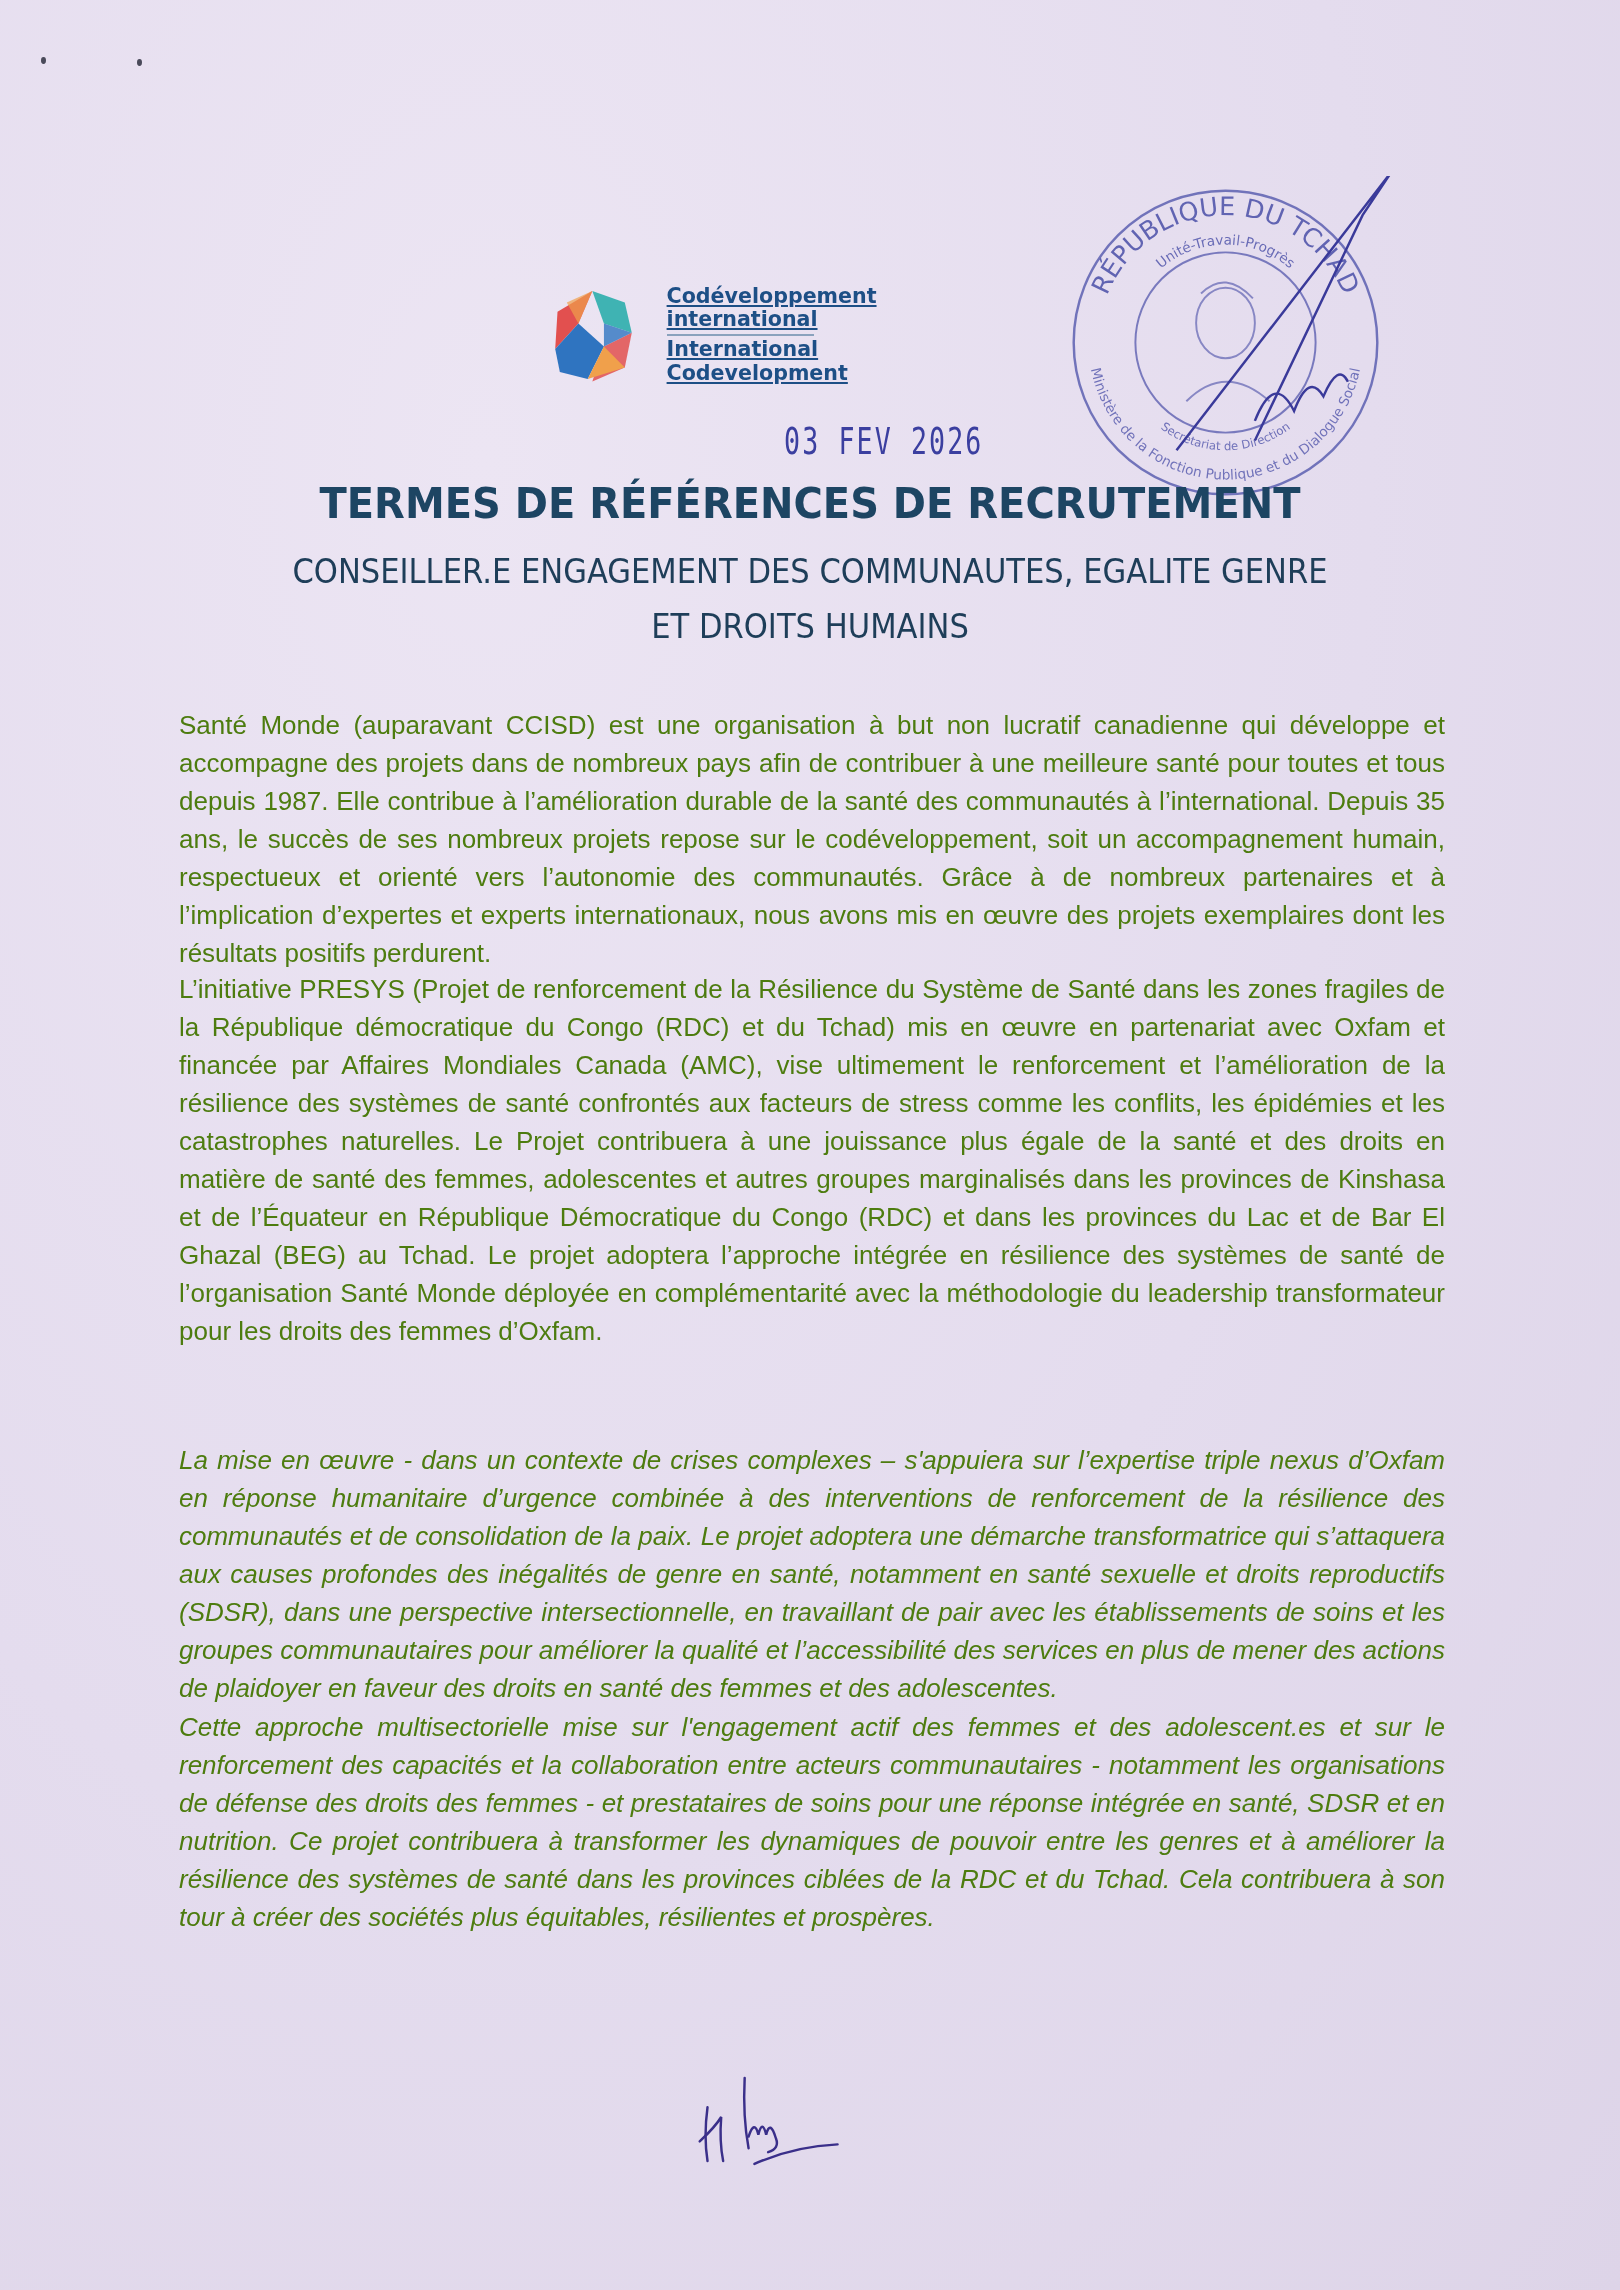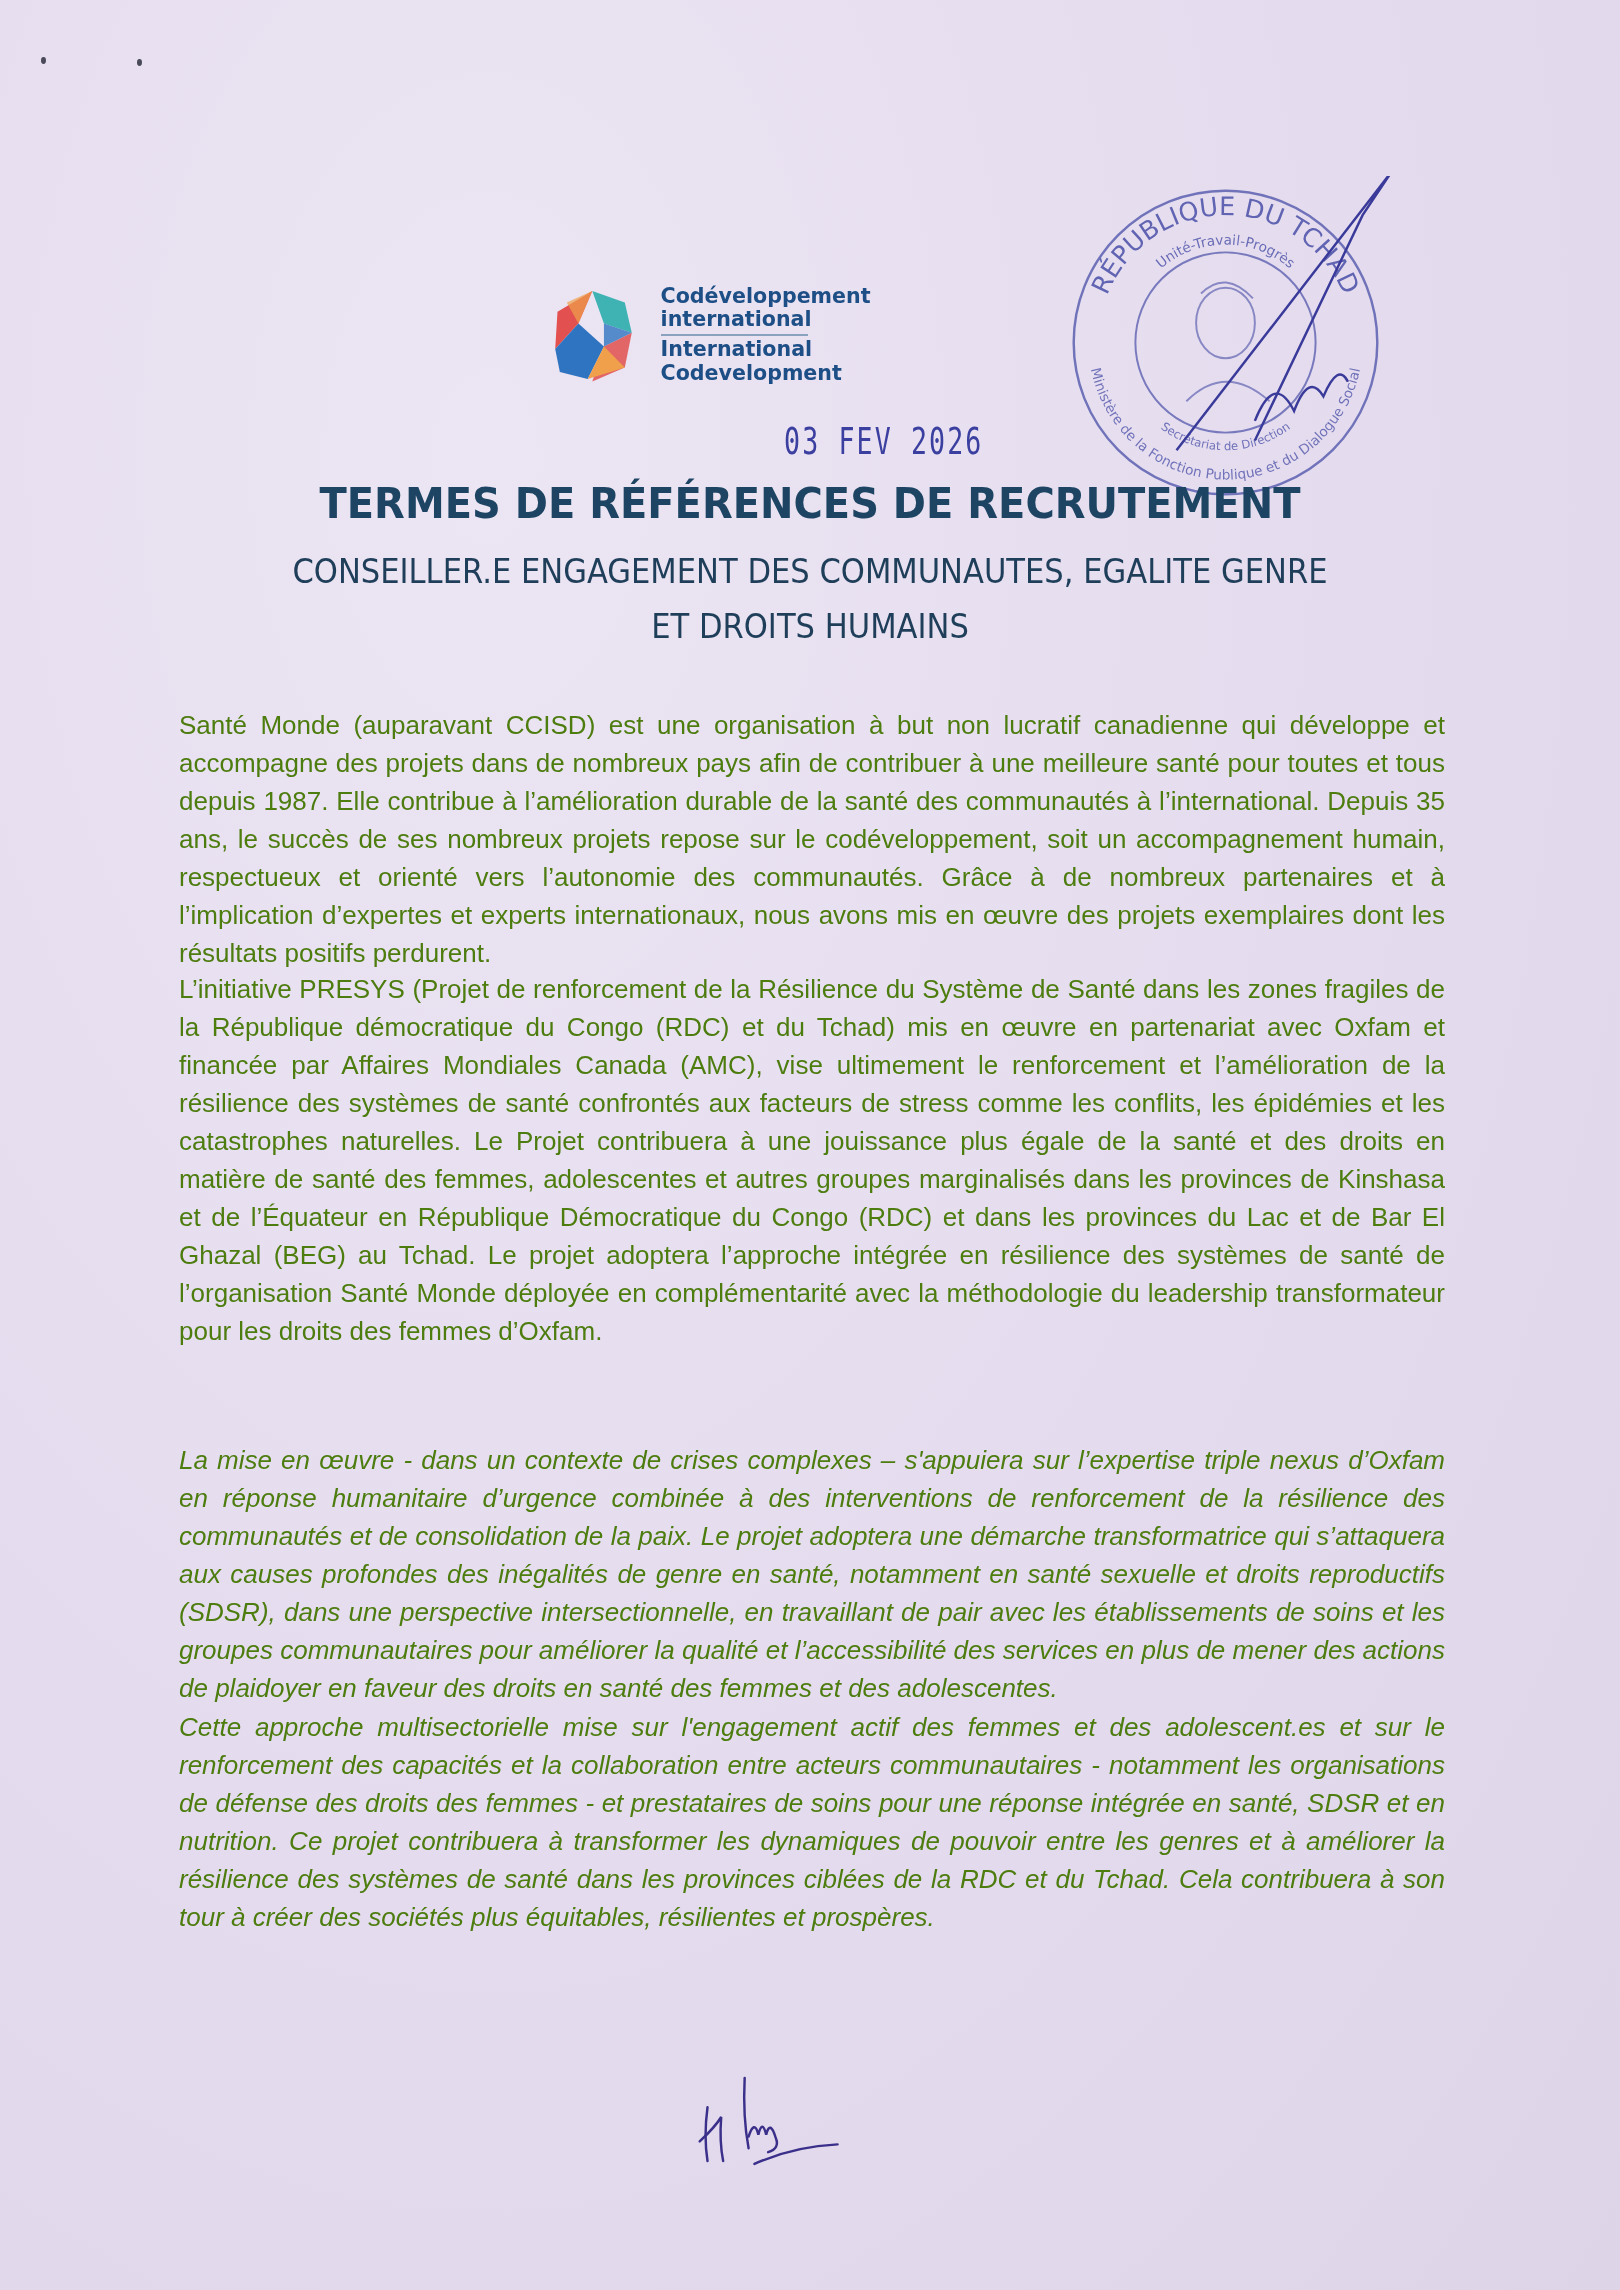--- a/index.html
+++ b/index.html
@@ -10,21 +10,21 @@
     position: relative;
     font-family: "Liberation Sans", sans-serif;
   }
   .page { position: absolute; inset: 0; }
   .speck { position: absolute; width: 4.9px; height: 6.9px; border-radius: 50%; background: #4a4a5a; }
 
   
   .logo { position: absolute; left: 510px; top: 276px; height: 118px; display: flex; align-items: center; }
   .logo-word { color: #1e5a95; font-weight: 700; font-size: 53px; line-height: 49px; letter-spacing: 1px; font-family: "DejaVu Sans", sans-serif; }
   .logo-mark { width: 116px; height: 116px; margin-left: 21.6px; }
-  .logo-tag { margin-left: 13px; color: #1d4f86; font-size: 20.6px; line-height: 23.5px; font-weight: 700; font-family: "DejaVu Sans", sans-serif; }
+  .logo-tag { margin-left: 19px; color: #1d4f86; font-size: 20.6px; line-height: 23.5px; font-weight: 700; font-family: "DejaVu Sans", sans-serif; text-decoration: underline; }
   .logo-tag .rule { border-top: 2px solid #8aa2bd; margin: 2.9px 0 2px; width: 147px; }
 
   
   .stamp { position: absolute; left: 1059px; top: 176px; width: 333px; height: 333px; }
   .date-stamp { position: absolute; left: 784px; top: 420px; color: #3b3fa0; font-family: "DejaVu Sans Mono", monospace; font-size: 37px; letter-spacing: 2.9px; transform: scaleX(0.72); transform-origin: left; }
 
   .title { position: absolute; left: 0; right: 0; top: 478px; text-align: center; color: #1d4563; font-weight: 700; font-size: 43px; font-family: "DejaVu Sans", sans-serif; transform: scaleX(0.93); letter-spacing: 0px; }
   .subtitle { position: absolute; left: 147px; right: 147px; top: 544px; text-align: center; color: #1e3e59; font-size: 34px; line-height: 55px; font-family: "DejaVu Sans", sans-serif; transform: scaleX(0.9); }
 
   .body { position: absolute; left: 179px; width: 1266px; color: #4d7c0f; font-size: 26px; line-height: 38px; text-align: justify; font-family: "Liberation Sans", sans-serif; }

